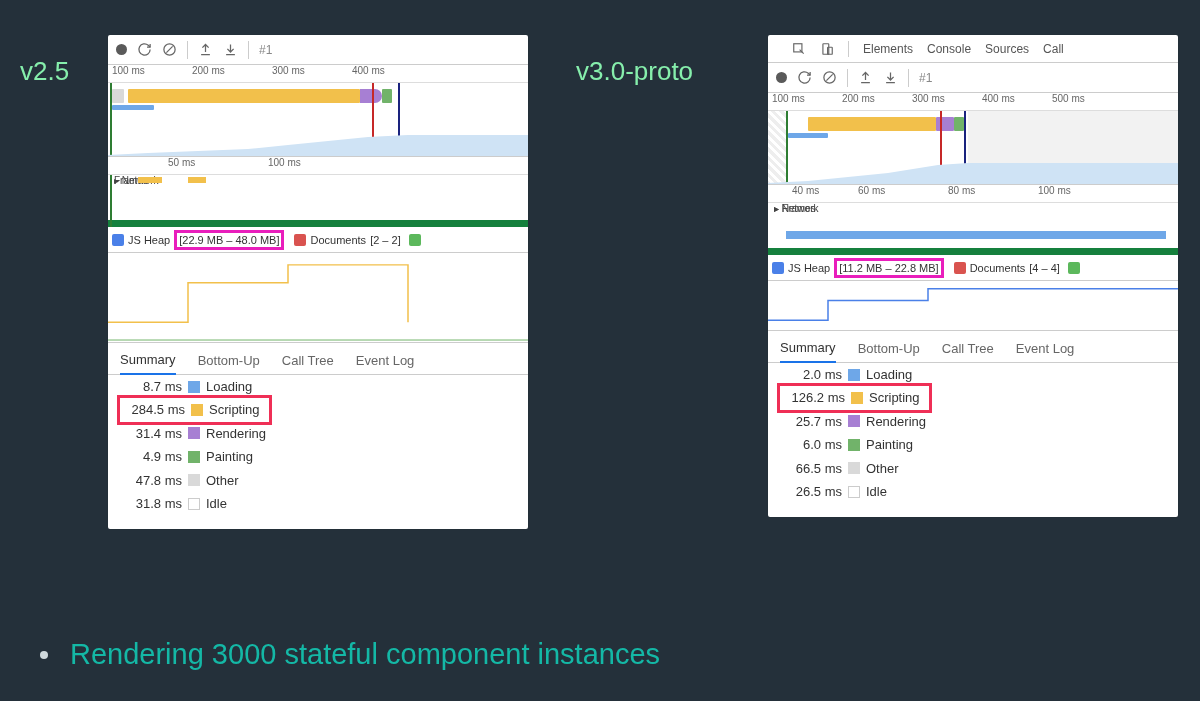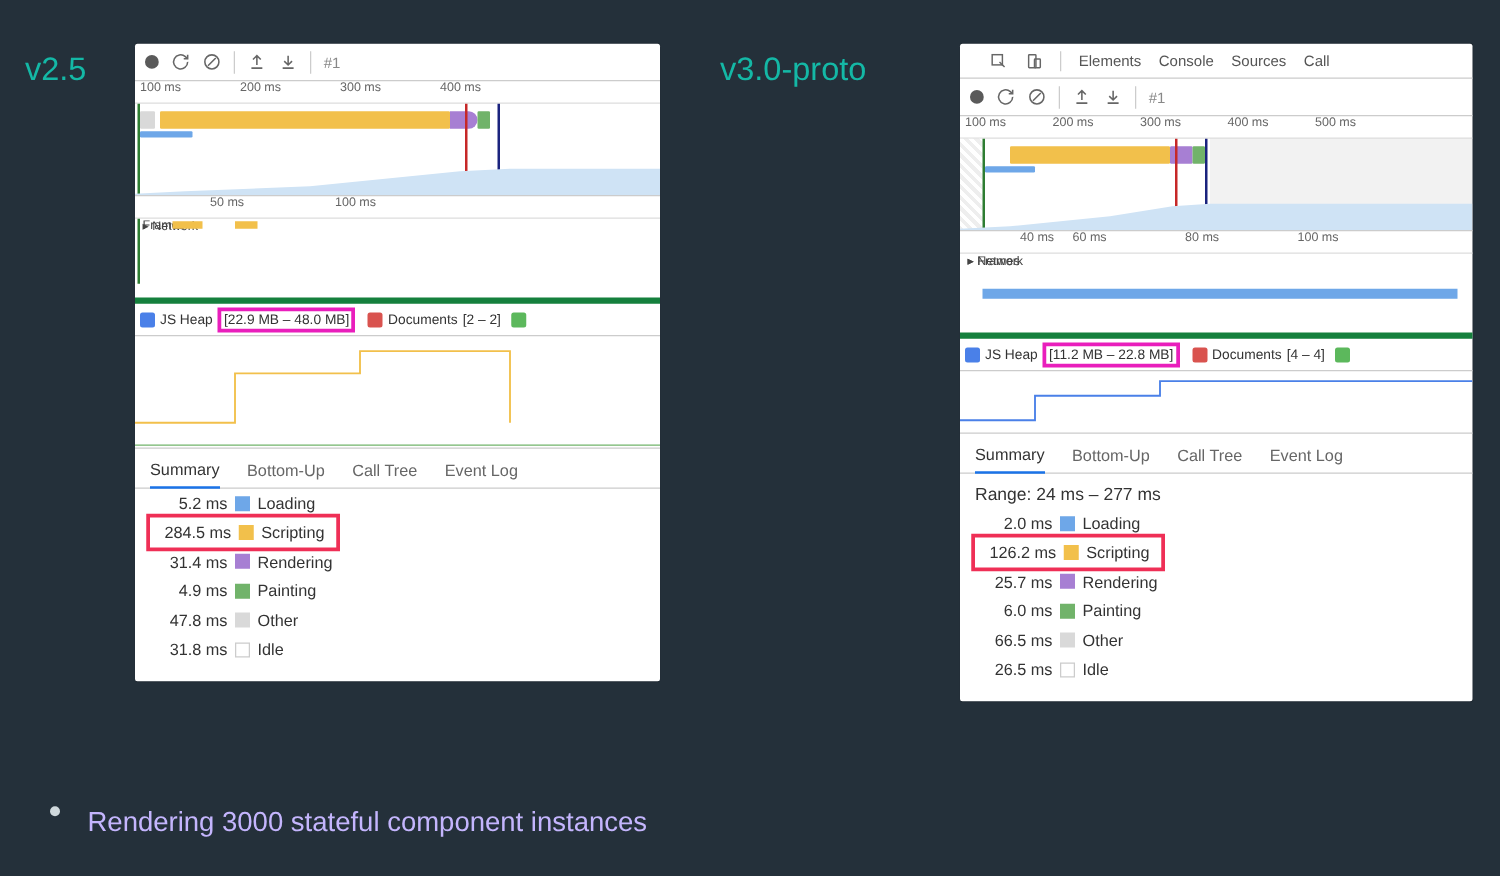--- a/index.html
+++ b/index.html
@@ -1,53 +1,53 @@
 <!DOCTYPE html>
 <html><head>
 <meta charset="utf-8">
 <style>
   *{box-sizing:border-box;margin:0;padding:0}
   body{background:#24303a;font-family:-apple-system,BlinkMacSystemFont,"Segoe UI",Helvetica,Arial,sans-serif;font-size:13px;color:#333;width:1200px;height:701px;overflow:hidden;position:relative}
-  .vlabel{position:absolute;top:40px;color:#14b8a6;font-size:26px;font-weight:400}
+  .vlabel{position:absolute;top:56px;color:#86efac;font-size:26px;font-weight:400}
   .panel{position:absolute;top:35px;background:#fff;width:420px;border-radius:2px;box-shadow:0 0 1px rgba(0,0,0,.2)}
   .devtabs{height:28px;border-bottom:1px solid #ccc;display:flex;align-items:center;padding:0 24px;gap:14px;font-size:12px;color:#555;overflow:hidden;white-space:nowrap}
   .devtabs .ico{width:14px;height:14px;display:inline-block}
   .toolbar{height:30px;border-bottom:1px solid #ccc;display:flex;align-items:center;padding:0 8px;gap:10px;color:#666}
   .toolbar .dot{width:11px;height:11px;border-radius:50%;background:#5a5a5a}
   .toolbar svg{width:15px;height:15px}
   .toolbar .sep{width:1px;height:18px;background:#ccc}
   .toolbar .hash{color:#888;font-size:12px}
   .overview{height:92px;border-bottom:1px solid #ccc;position:relative;overflow:hidden}
   .ruler{height:18px;border-bottom:1px solid #ddd;display:flex;font-size:10px;color:#666}
   .ruler span{flex:0 0 auto;padding-left:4px}
   .ov-body{position:relative;height:74px}
   .flame{position:absolute;height:14px;border-radius:1px}
   .area{position:absolute;bottom:0;left:0;right:0;height:30px}
-  .mini{height:86px;border-bottom:5px solid #15803d;position:relative}
+  .mini{height:70px;border-bottom:7px solid #15803d;position:relative}
   .mini .ruler2{height:18px;border-bottom:1px solid #ddd;display:flex;font-size:10px;color:#666}
   .mini .bars{position:relative;height:52px}
   .rowlbl{font-size:10px;color:#444;position:absolute}
   .heap{height:26px;border-bottom:1px solid #ccc;display:flex;align-items:center;padding:0 4px;gap:4px;font-size:11px;white-space:nowrap;overflow:hidden}
   .cb{width:12px;height:12px;border-radius:2px;flex:0 0 12px}
   .hl-box{border:3px solid #e91ebc;padding:1px 2px}
   .memchart{height:90px;border-bottom:1px solid #ccc;position:relative}
   .tabs{height:32px;border-bottom:1px solid #ccc;display:flex;align-items:flex-end;padding:0 12px;gap:22px;font-size:13px;color:#666}
   .tabs .tab{padding-bottom:6px}
   .tabs .active{color:#333;border-bottom:2px solid #1a73e8;margin-bottom:-1px}
   .range{padding:8px 12px 4px;font-size:14px}
   .summary{display:flex;padding:0 12px 14px;gap:20px;align-items:center}
   .donut{width:150px;height:150px;position:relative;flex:0 0 150px}
   .donut svg{width:150px;height:150px}
   .donut .center{position:absolute;top:50%;left:50%;transform:translate(-50%,-50%);font-size:15px;color:#333}
   .legend{font-size:13px;color:#333;line-height:1.8}
   .legend .row{display:flex;align-items:center;gap:6px}
   .legend .sw{width:12px;height:12px;flex:0 0 12px}
   .legend .val{width:62px;text-align:right}
   .legend .hl{border:3px solid #ef2f56;margin:-3px -6px -3px -3px;padding:0 3px}
-  .caption{position:absolute;left:40px;bottom:30px;color:#c4b5fd;font-size:22px;font-weight:300;display:flex;align-items:flex-start;gap:22px}
+  .caption{position:absolute;left:40px;bottom:30px;color:#14b8a6;font-size:29px;font-weight:300;display:flex;align-items:center;gap:22px}
   .caption .b{width:8px;height:8px;border-radius:50%;background:#cfd8dc}
 </style>
 </head>
 <body>
 
 <div class="vlabel" style="left:20px">v2.5</div>
 <div class="vlabel" style="left:576px">v3.0-proto</div>
 
 <div class="panel" style="left:108px">
   <div class="toolbar">
@@ -127,21 +127,21 @@
 
   <div class="tabs">
     <span class="tab active">Summary</span>
     <span class="tab">Bottom-Up</span>
     <span class="tab">Call Tree</span>
     <span class="tab">Event Log</span>
   </div>
   <div class="summary">
     <div class="legend">
       <div class="row">
-          <span class="val">5.2 ms</span>
+          <span class="val">8.7 ms</span>
           <span class="sw" style="background:#6ea7e8"></span>
           <span>Loading</span>
         </div>
       <div class="row hl">
           <span class="val">284.5 ms</span>
           <span class="sw" style="background:#f2c04b"></span>
           <span>Scripting</span>
         </div>
       <div class="row">
           <span class="val">31.4 ms</span>
@@ -223,21 +223,21 @@
       <div style="position:absolute;left:196px;top:0;bottom:0;width:2px;background:#1a237e"></div>
       <div style="position:absolute;left:200px;top:0;right:0;bottom:0;background:rgba(0,0,0,.05)"></div>
       <svg class="area" viewBox="0 0 410 30" preserveAspectRatio="none">
           <polygon points="0,28 40,26 120,18 170,10 200,8 410,8 410,30 0,30" fill="#cfe3f5"></polygon>
         </svg>
     </div>
   </div>
 
   <div class="mini">
     <div class="ruler2">
-      <span style="width:90px;padding-left:48px">40 ms</span>
+      <span style="width:90px;padding-left:24px">40 ms</span>
       <span style="width:90px">60 ms</span>
       <span style="width:90px">80 ms</span>
       <span style="width:90px">100 ms</span>
     </div>
     <div class="bars">
       <div class="rowlbl" style="left:6px;top:0">▸ Network</div>
       <div class="rowlbl" style="left:6px;top:0">▸ <span>Frames</span></div>
       <div style="position:absolute;left:18px;top:28px;width:380px;height:8px;background:#6ea7e8"></div>
     </div>
   </div>
@@ -257,21 +257,20 @@
       <polyline points="0,40 60,40 60,20 160,20 160,8 260,8 410,8" fill="none" stroke="#4a80e8" stroke-width="1.5"></polyline>
     </svg>
   </div>
 
   <div class="tabs">
     <span class="tab active">Summary</span>
     <span class="tab">Bottom-Up</span>
     <span class="tab">Call Tree</span>
     <span class="tab">Event Log</span>
   </div>
-  <div class="range">Range: 24 ms – 277 ms</div>
   <div class="summary">
     <div class="legend">
       <div class="row">
           <span class="val">2.0 ms</span>
           <span class="sw" style="background:#6ea7e8"></span>
           <span>Loading</span>
         </div>
       <div class="row hl">
           <span class="val">126.2 ms</span>
           <span class="sw" style="background:#f2c04b"></span>

